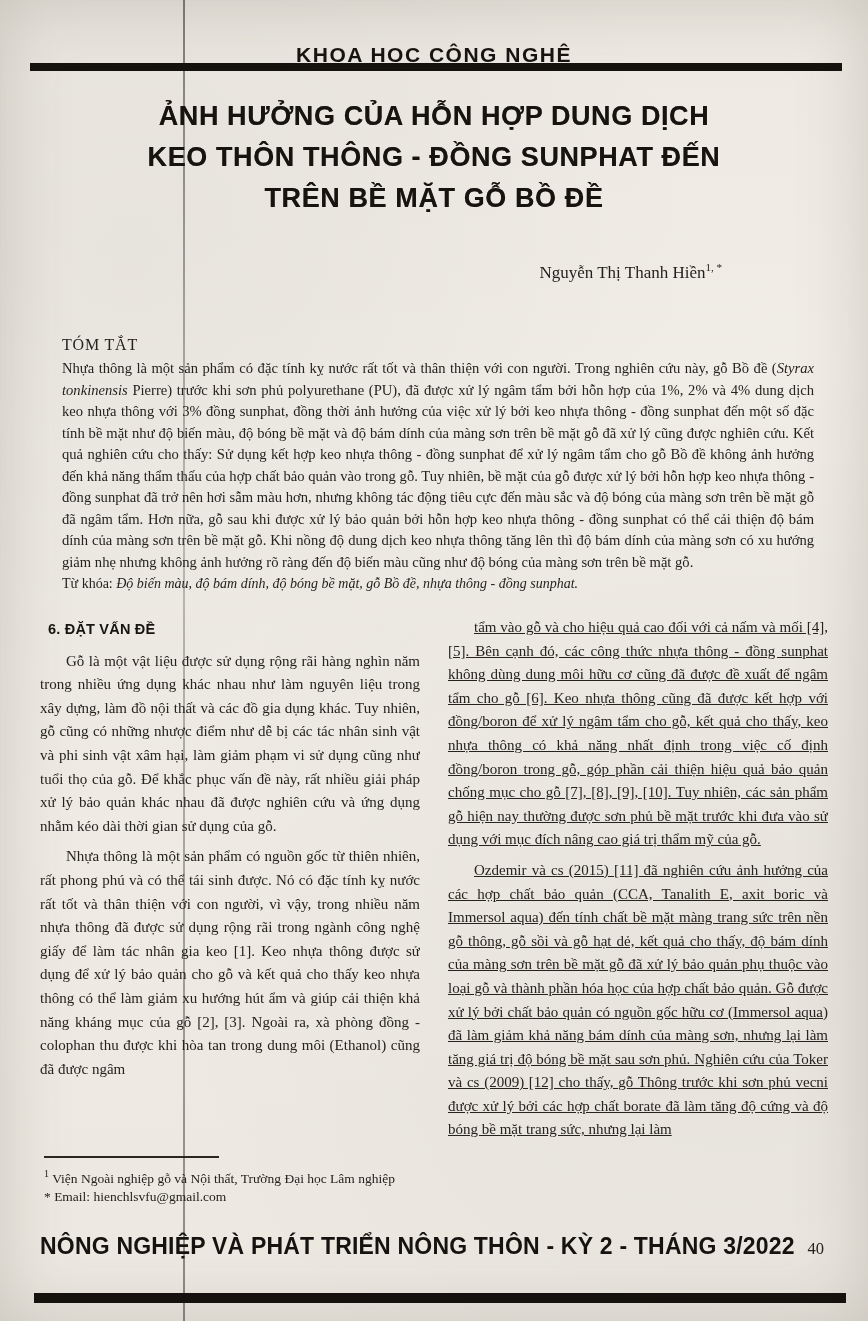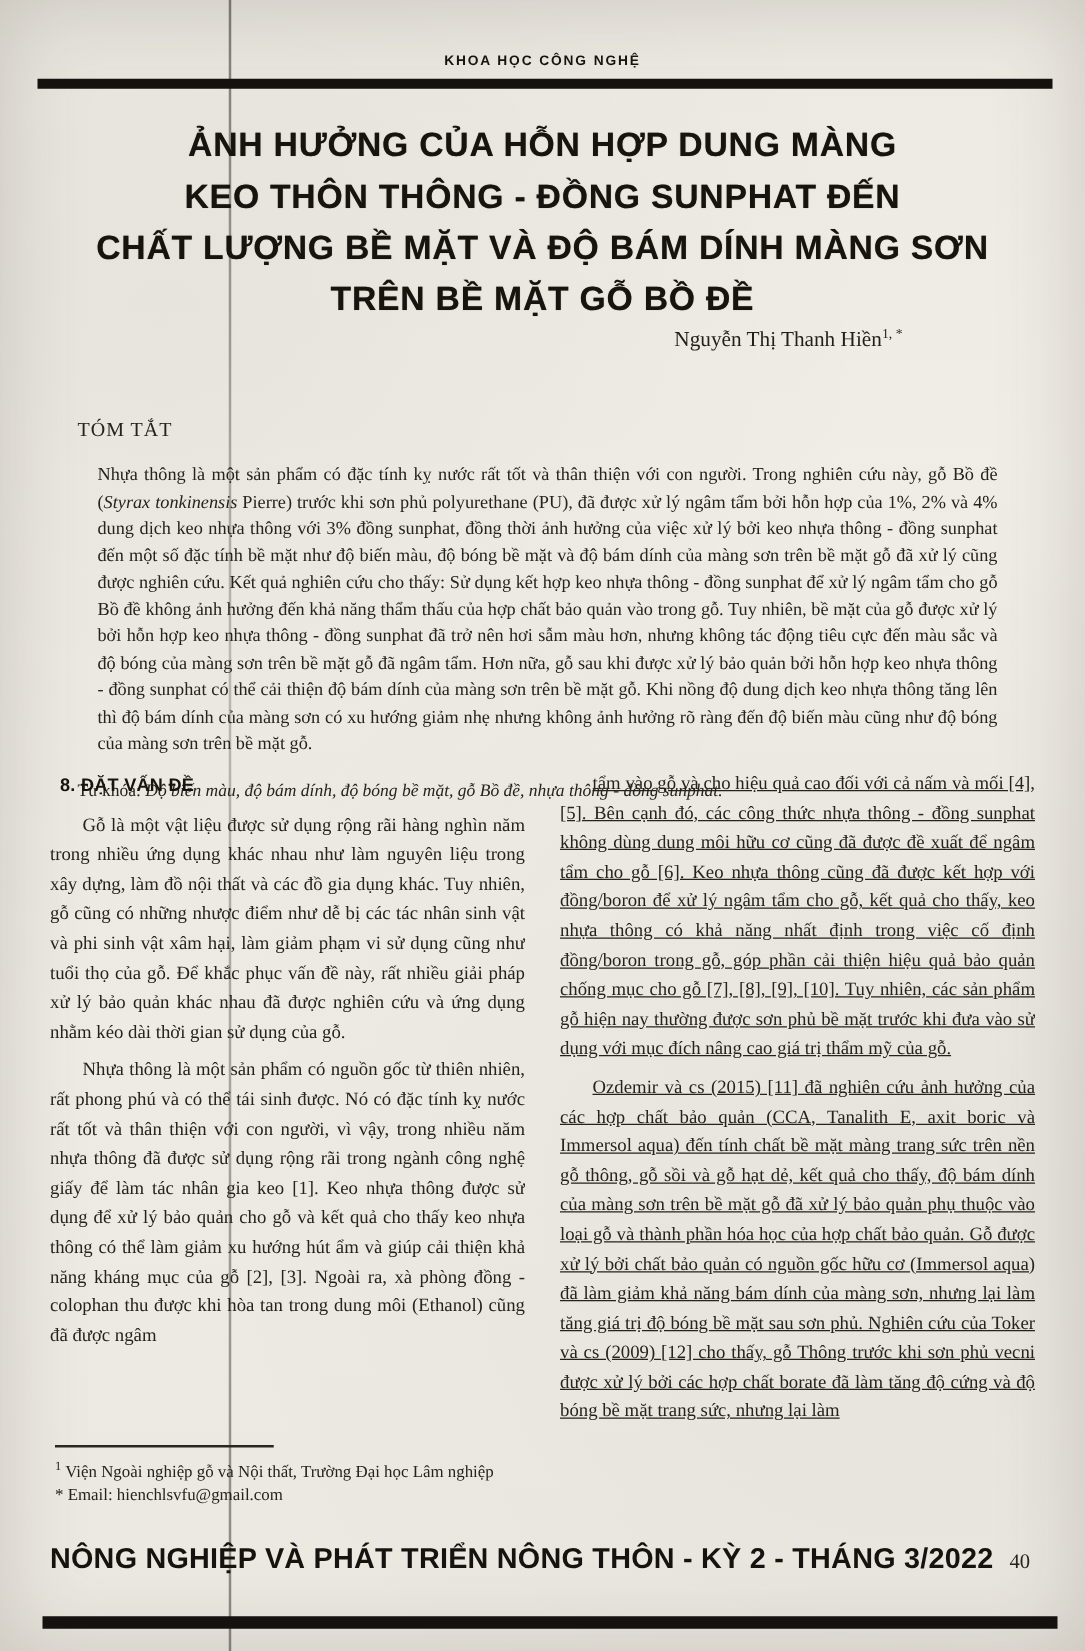--- a/index.html
+++ b/index.html
@@ -17,34 +17,34 @@
     font-family:"Liberation Serif", serif;
     overflow:hidden;
   }
   .scan-line{
     position:absolute;left:183px;top:0;width:2px;height:100%;
     background:linear-gradient(180deg, rgba(40,37,33,.55), rgba(40,37,33,.25) 40%, rgba(40,37,33,.5));
   }
   .header-text{
     position:absolute;top:43px;left:0;right:0;text-align:center;
     font-family:"Liberation Sans", sans-serif;font-weight:700;
-    font-size:11px;letter-spacing:1.5px;color:#17130f;
+    font-size:21px;letter-spacing:1.5px;color:#17130f;
   }
   .header-rule{position:absolute;top:63px;left:30px;right:26px;height:8px;background:#14110e;}
   .title-block{
     position:absolute;top:96px;left:30px;right:30px;text-align:center;
     font-family:"Liberation Sans", sans-serif;font-weight:700;
     font-size:27px;line-height:41px;letter-spacing:.6px;color:#17130f;
     text-shadow:0 0 .6px rgba(20,15,10,.6);
   }
   .author-line{position:absolute;top:261px;right:146px;font-size:17px;color:#221e1a;}
   .author-line sup{font-size:11px;}
   .abstract-block{position:absolute;top:336px;left:62px;width:752px;}
   .abstract-heading{font-size:16px;font-weight:400;letter-spacing:.8px;margin:0 0 4px 0;}
-  .abstract-text{margin:16px;font-size:14.6px;line-height:21.5px;text-align:justify;}
+  .abstract-text{margin:0;font-size:14.6px;line-height:21.5px;text-align:justify;}
   .abstract-text .species{font-style:italic;}
   .keywords{margin:0;font-size:14px;line-height:21.5px;}
   .keywords .kw-text{font-style:italic;}
   .columns{position:absolute;top:616px;left:40px;width:788px;display:flex;gap:28px;}
   .col{width:380px;font-size:15px;line-height:23.6px;text-align:justify;color:#26221e;}
   .col-left{height:540px;overflow:hidden;}
   .col-right{height:640px;overflow:hidden;text-decoration:underline;}
   .section-heading{
     font-family:"Liberation Sans", sans-serif;font-weight:700;
     font-size:14.5px;margin:2px 0 8px 8px;letter-spacing:.2px;color:#17130f;
@@ -70,39 +70,38 @@
 <body>
 
 <div class="page">
 
   <div class="scan-line"></div>
 
   <div class="header-text">KHOA HỌC CÔNG NGHỆ</div>
   <div class="header-rule"></div>
 
   <div class="title-block">
-    <div>ẢNH HƯỞNG CỦA HỖN HỢP DUNG MÀNG</div>
+    <div>ẢNH HƯỞNG CỦA HỖN HỢP DUNG DỊCH</div>
     <div>KEO THÔN THÔNG - ĐỒNG SUNPHAT ĐẾN</div>
-    <div>CHẤT LƯỢNG BỀ MẶT VÀ ĐỘ BÁM DÍNH MÀNG SƠN</div>
     <div>TRÊN BỀ MẶT GỖ BỒ ĐỀ</div>
   </div>
 
   <div class="author-line">
     <span>Nguyễn Thị Thanh Hiền</span><sup>1, *</sup>
   </div>
 
   <div class="abstract-block">
     <div class="abstract-heading">TÓM TẮT</div>
     <p class="abstract-text"><span>Nhựa thông là một sản phẩm có đặc tính kỵ nước rất tốt và thân thiện với con người. Trong nghiên cứu này, gỗ Bồ đề (</span><span class="species">Styrax tonkinensis</span><span> Pierre) trước khi sơn phủ polyurethane (PU), đã được xử lý ngâm tẩm bởi hỗn hợp của 1%, 2% và 4% dung dịch keo nhựa thông với 3% đồng sunphat, đồng thời ảnh hưởng của việc xử lý bởi keo nhựa thông - đồng sunphat đến một số đặc tính bề mặt như độ biến màu, độ bóng bề mặt và độ bám dính của màng sơn trên bề mặt gỗ đã xử lý cũng được nghiên cứu. Kết quả nghiên cứu cho thấy: Sử dụng kết hợp keo nhựa thông - đồng sunphat để xử lý ngâm tẩm cho gỗ Bồ đề không ảnh hưởng đến khả năng thẩm thấu của hợp chất bảo quản vào trong gỗ. Tuy nhiên, bề mặt của gỗ được xử lý bởi hỗn hợp keo nhựa thông - đồng sunphat đã trở nên hơi sẫm màu hơn, nhưng không tác động tiêu cực đến màu sắc và độ bóng của màng sơn trên bề mặt gỗ đã ngâm tẩm. Hơn nữa, gỗ sau khi được xử lý bảo quản bởi hỗn hợp keo nhựa thông - đồng sunphat có thể cải thiện độ bám dính của màng sơn trên bề mặt gỗ. Khi nồng độ dung dịch keo nhựa thông tăng lên thì độ bám dính của màng sơn có xu hướng giảm nhẹ nhưng không ảnh hưởng rõ ràng đến độ biến màu cũng như độ bóng của màng sơn trên bề mặt gỗ.</span></p>
     <p class="keywords"><span class="kw-label">Từ khóa:</span> <span class="kw-text">Độ biến màu, độ bám dính, độ bóng bề mặt, gỗ Bồ đề, nhựa thông - đồng sunphat.</span></p>
   </div>
 
   <div class="columns">
     <div class="col col-left">
-      <h3 class="section-heading">8. ĐẶT VẤN ĐỀ</h3>
+      <h3 class="section-heading">6. ĐẶT VẤN ĐỀ</h3>
       <p>Gỗ là một vật liệu được sử dụng rộng rãi hàng nghìn năm trong nhiều ứng dụng khác nhau như làm nguyên liệu trong xây dựng, làm đồ nội thất và các đồ gia dụng khác. Tuy nhiên, gỗ cũng có những nhược điểm như dễ bị các tác nhân sinh vật và phi sinh vật xâm hại, làm giảm phạm vi sử dụng cũng như tuổi thọ của gỗ. Để khắc phục vấn đề này, rất nhiều giải pháp xử lý bảo quản khác nhau đã được nghiên cứu và ứng dụng nhằm kéo dài thời gian sử dụng của gỗ.</p>
       <p>Nhựa thông là một sản phẩm có nguồn gốc từ thiên nhiên, rất phong phú và có thể tái sinh được. Nó có đặc tính kỵ nước rất tốt và thân thiện với con người, vì vậy, trong nhiều năm nhựa thông đã được sử dụng rộng rãi trong ngành công nghệ giấy để làm tác nhân gia keo [1]. Keo nhựa thông được sử dụng để xử lý bảo quản cho gỗ và kết quả cho thấy keo nhựa thông có thể làm giảm xu hướng hút ẩm và giúp cải thiện khả năng kháng mục của gỗ [2], [3]. Ngoài ra, xà phòng đồng - colophan thu được khi hòa tan trong dung môi (Ethanol) cũng đã được ngâm</p>
     </div>
     <div class="col col-right">
       <p>tẩm vào gỗ và cho hiệu quả cao đối với cả nấm và mối [4], [5]. Bên cạnh đó, các công thức nhựa thông - đồng sunphat không dùng dung môi hữu cơ cũng đã được đề xuất để ngâm tẩm cho gỗ [6]. Keo nhựa thông cũng đã được kết hợp với đồng/boron để xử lý ngâm tẩm cho gỗ, kết quả cho thấy, keo nhựa thông có khả năng nhất định trong việc cố định đồng/boron trong gỗ, góp phần cải thiện hiệu quả bảo quản chống mục cho gỗ [7], [8], [9], [10]. Tuy nhiên, các sản phẩm gỗ hiện nay thường được sơn phủ bề mặt trước khi đưa vào sử dụng với mục đích nâng cao giá trị thẩm mỹ của gỗ.</p>
       <p>Ozdemir và cs (2015) [11] đã nghiên cứu ảnh hưởng của các hợp chất bảo quản (CCA, Tanalith E, axit boric và Immersol aqua) đến tính chất bề mặt màng trang sức trên nền gỗ thông, gỗ sồi và gỗ hạt dẻ, kết quả cho thấy, độ bám dính của màng sơn trên bề mặt gỗ đã xử lý bảo quản phụ thuộc vào loại gỗ và thành phần hóa học của hợp chất bảo quản. Gỗ được xử lý bởi chất bảo quản có nguồn gốc hữu cơ (Immersol aqua) đã làm giảm khả năng bám dính của màng sơn, nhưng lại làm tăng giá trị độ bóng bề mặt sau sơn phủ. Nghiên cứu của Toker và cs (2009) [12] cho thấy, gỗ Thông trước khi sơn phủ vecni được xử lý bởi các hợp chất borate đã làm tăng độ cứng và độ bóng bề mặt trang sức, nhưng lại làm</p>
     </div>
   </div>
 
   <div class="footnote">

